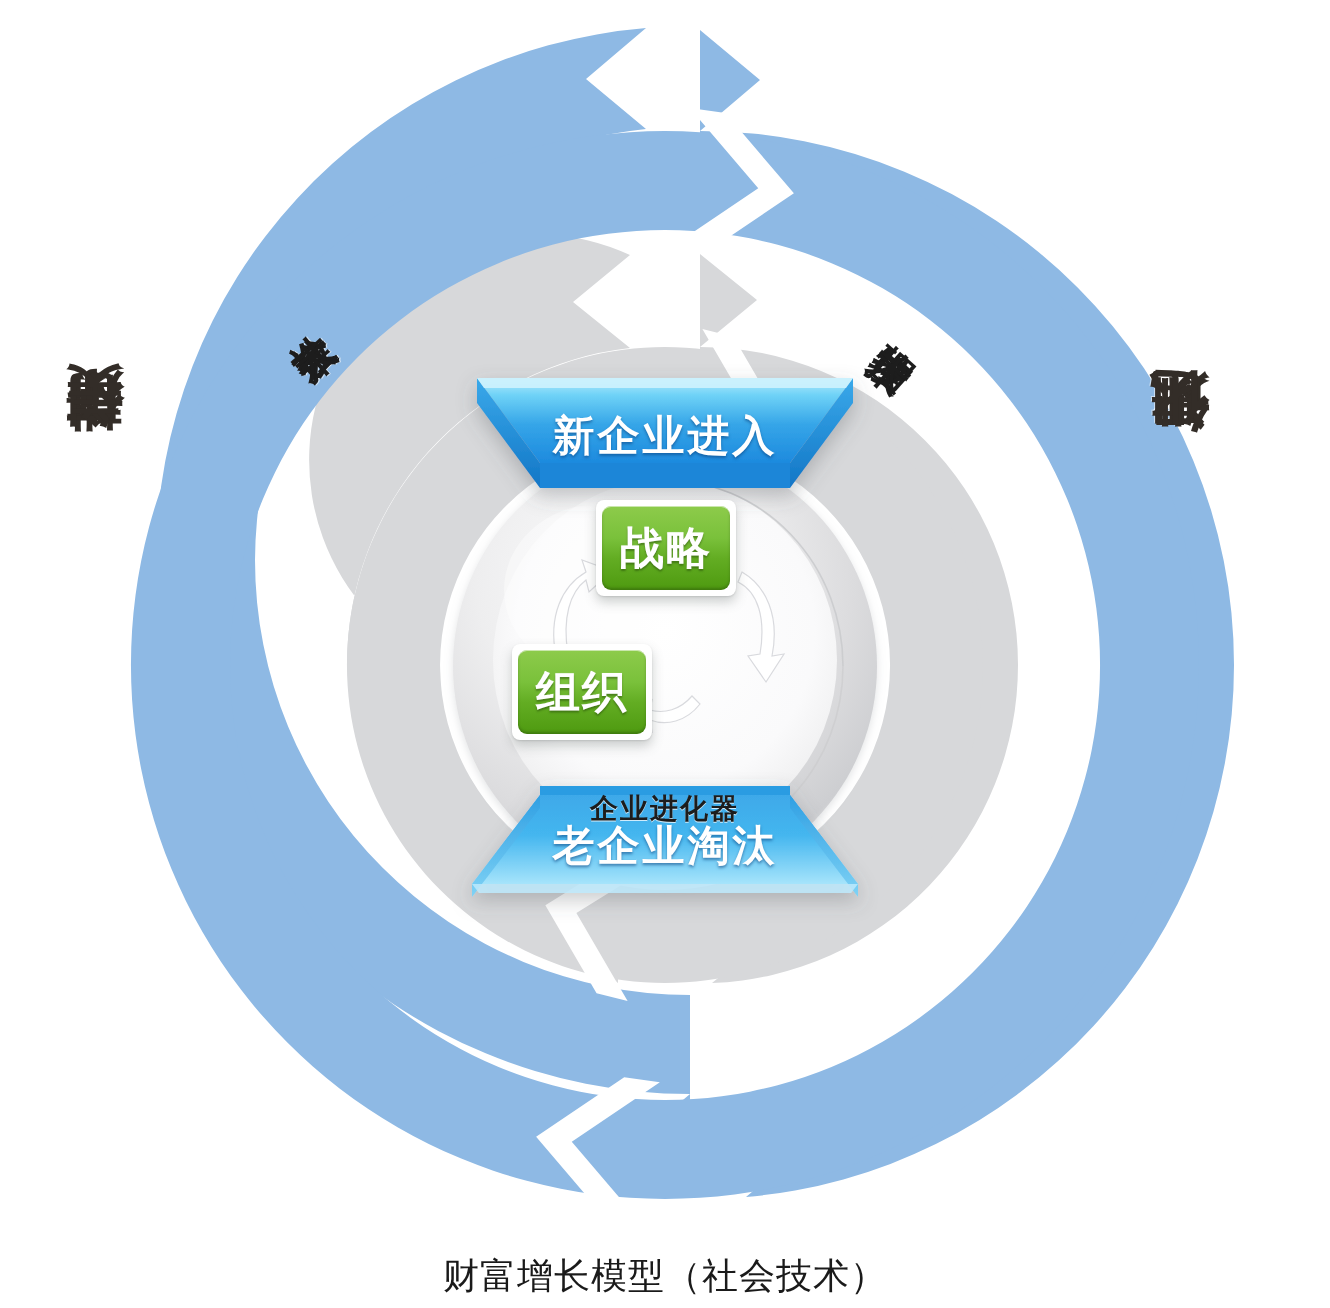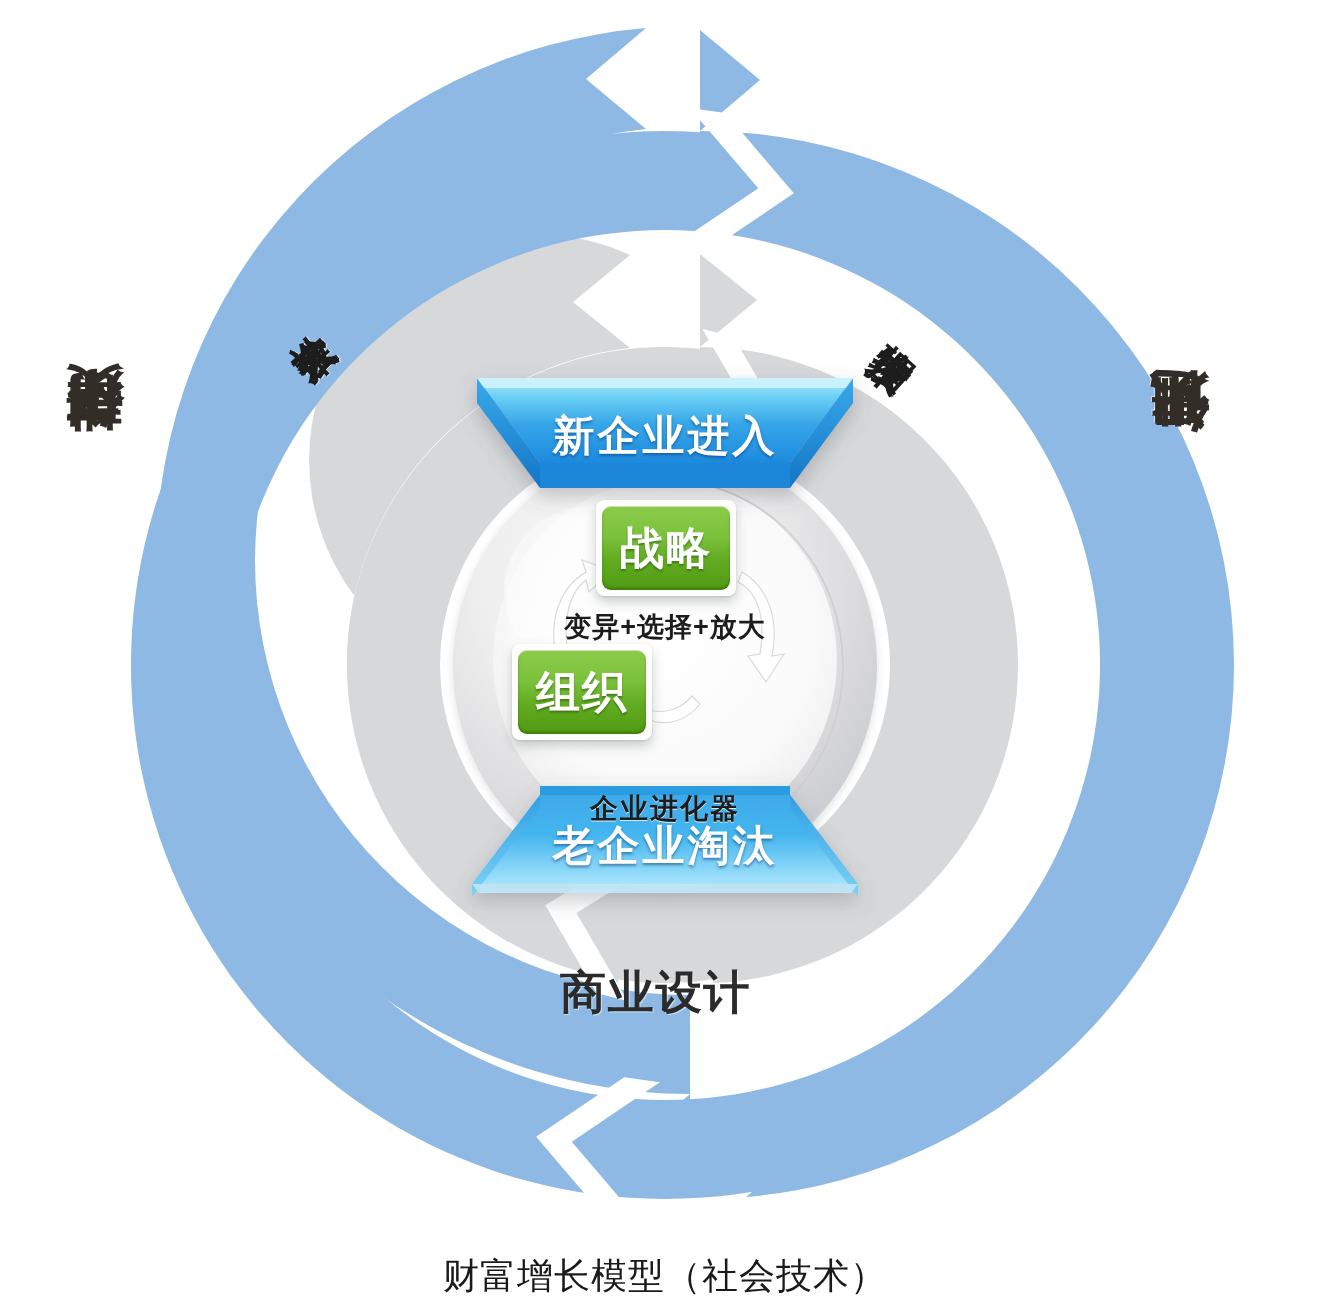--- a/index.html
+++ b/index.html
@@ -285,38 +285,36 @@
   </svg>
 
   <div class="ring-label outer-label lbl-left">耕序创美</div>
 
   <div class="ring-label outer-label lbl-right">知识进化</div>
 
   <div class="ring-label mid-label lbl-social">社会技术</div>
 
   <div class="ring-label mid-label lbl-physical">物理技术</div>
 
-  <div class="ring-label lbl-bizdesign">商业设计</div>
 
   <div class="banner-text" id="txt-top">新企业进入</div>
 
   <div class="banner-text" id="txt-bottom">老企业淘汰</div>
 
   <div class="chip" id="chip-strategy">
     <div class="chip-inner">
       <span>战略</span>
     </div>
   </div>
 
   <div class="chip" id="chip-org">
     <div class="chip-inner">
       <span>组织</span>
     </div>
   </div>
 
 
-  <div class="mini-caption" id="cap-mutate">变异+选择+放大</div>
 
   <div class="mini-caption" id="cap-evolver">企业进化器</div>
 
   <div id="figure-caption">财富增长模型（社会技术）</div>
 
 </div>
 
 </body></html>

